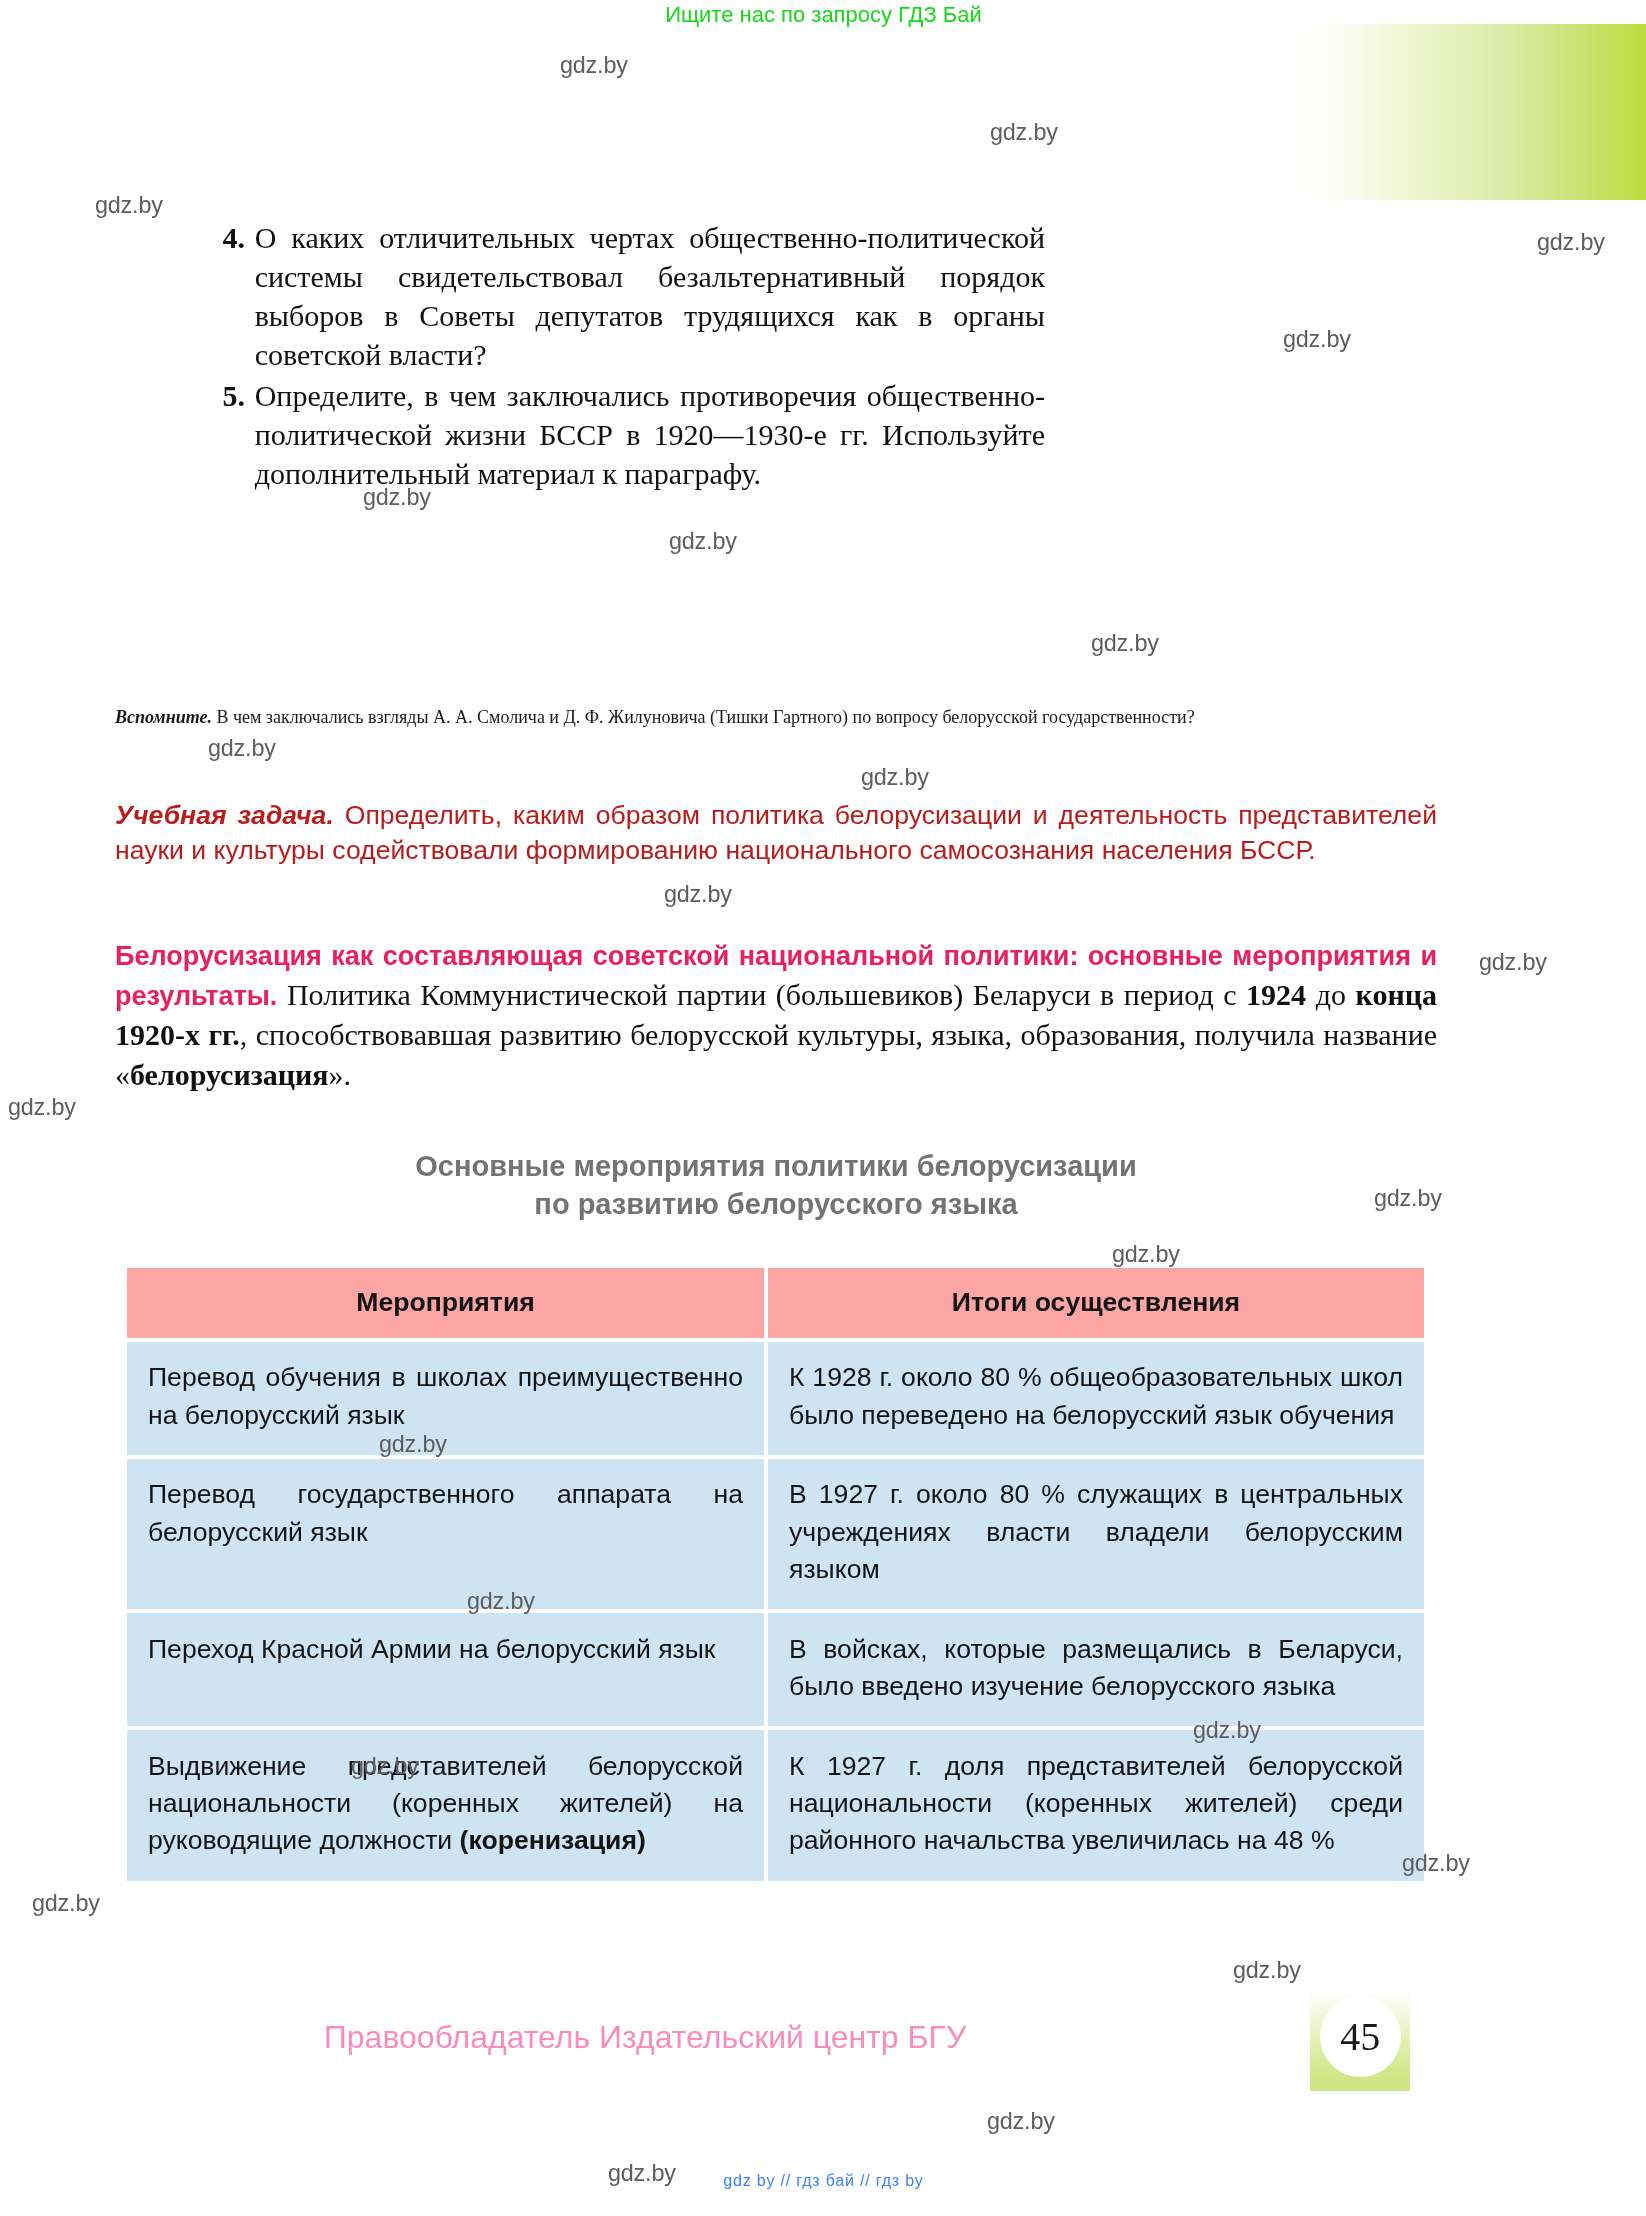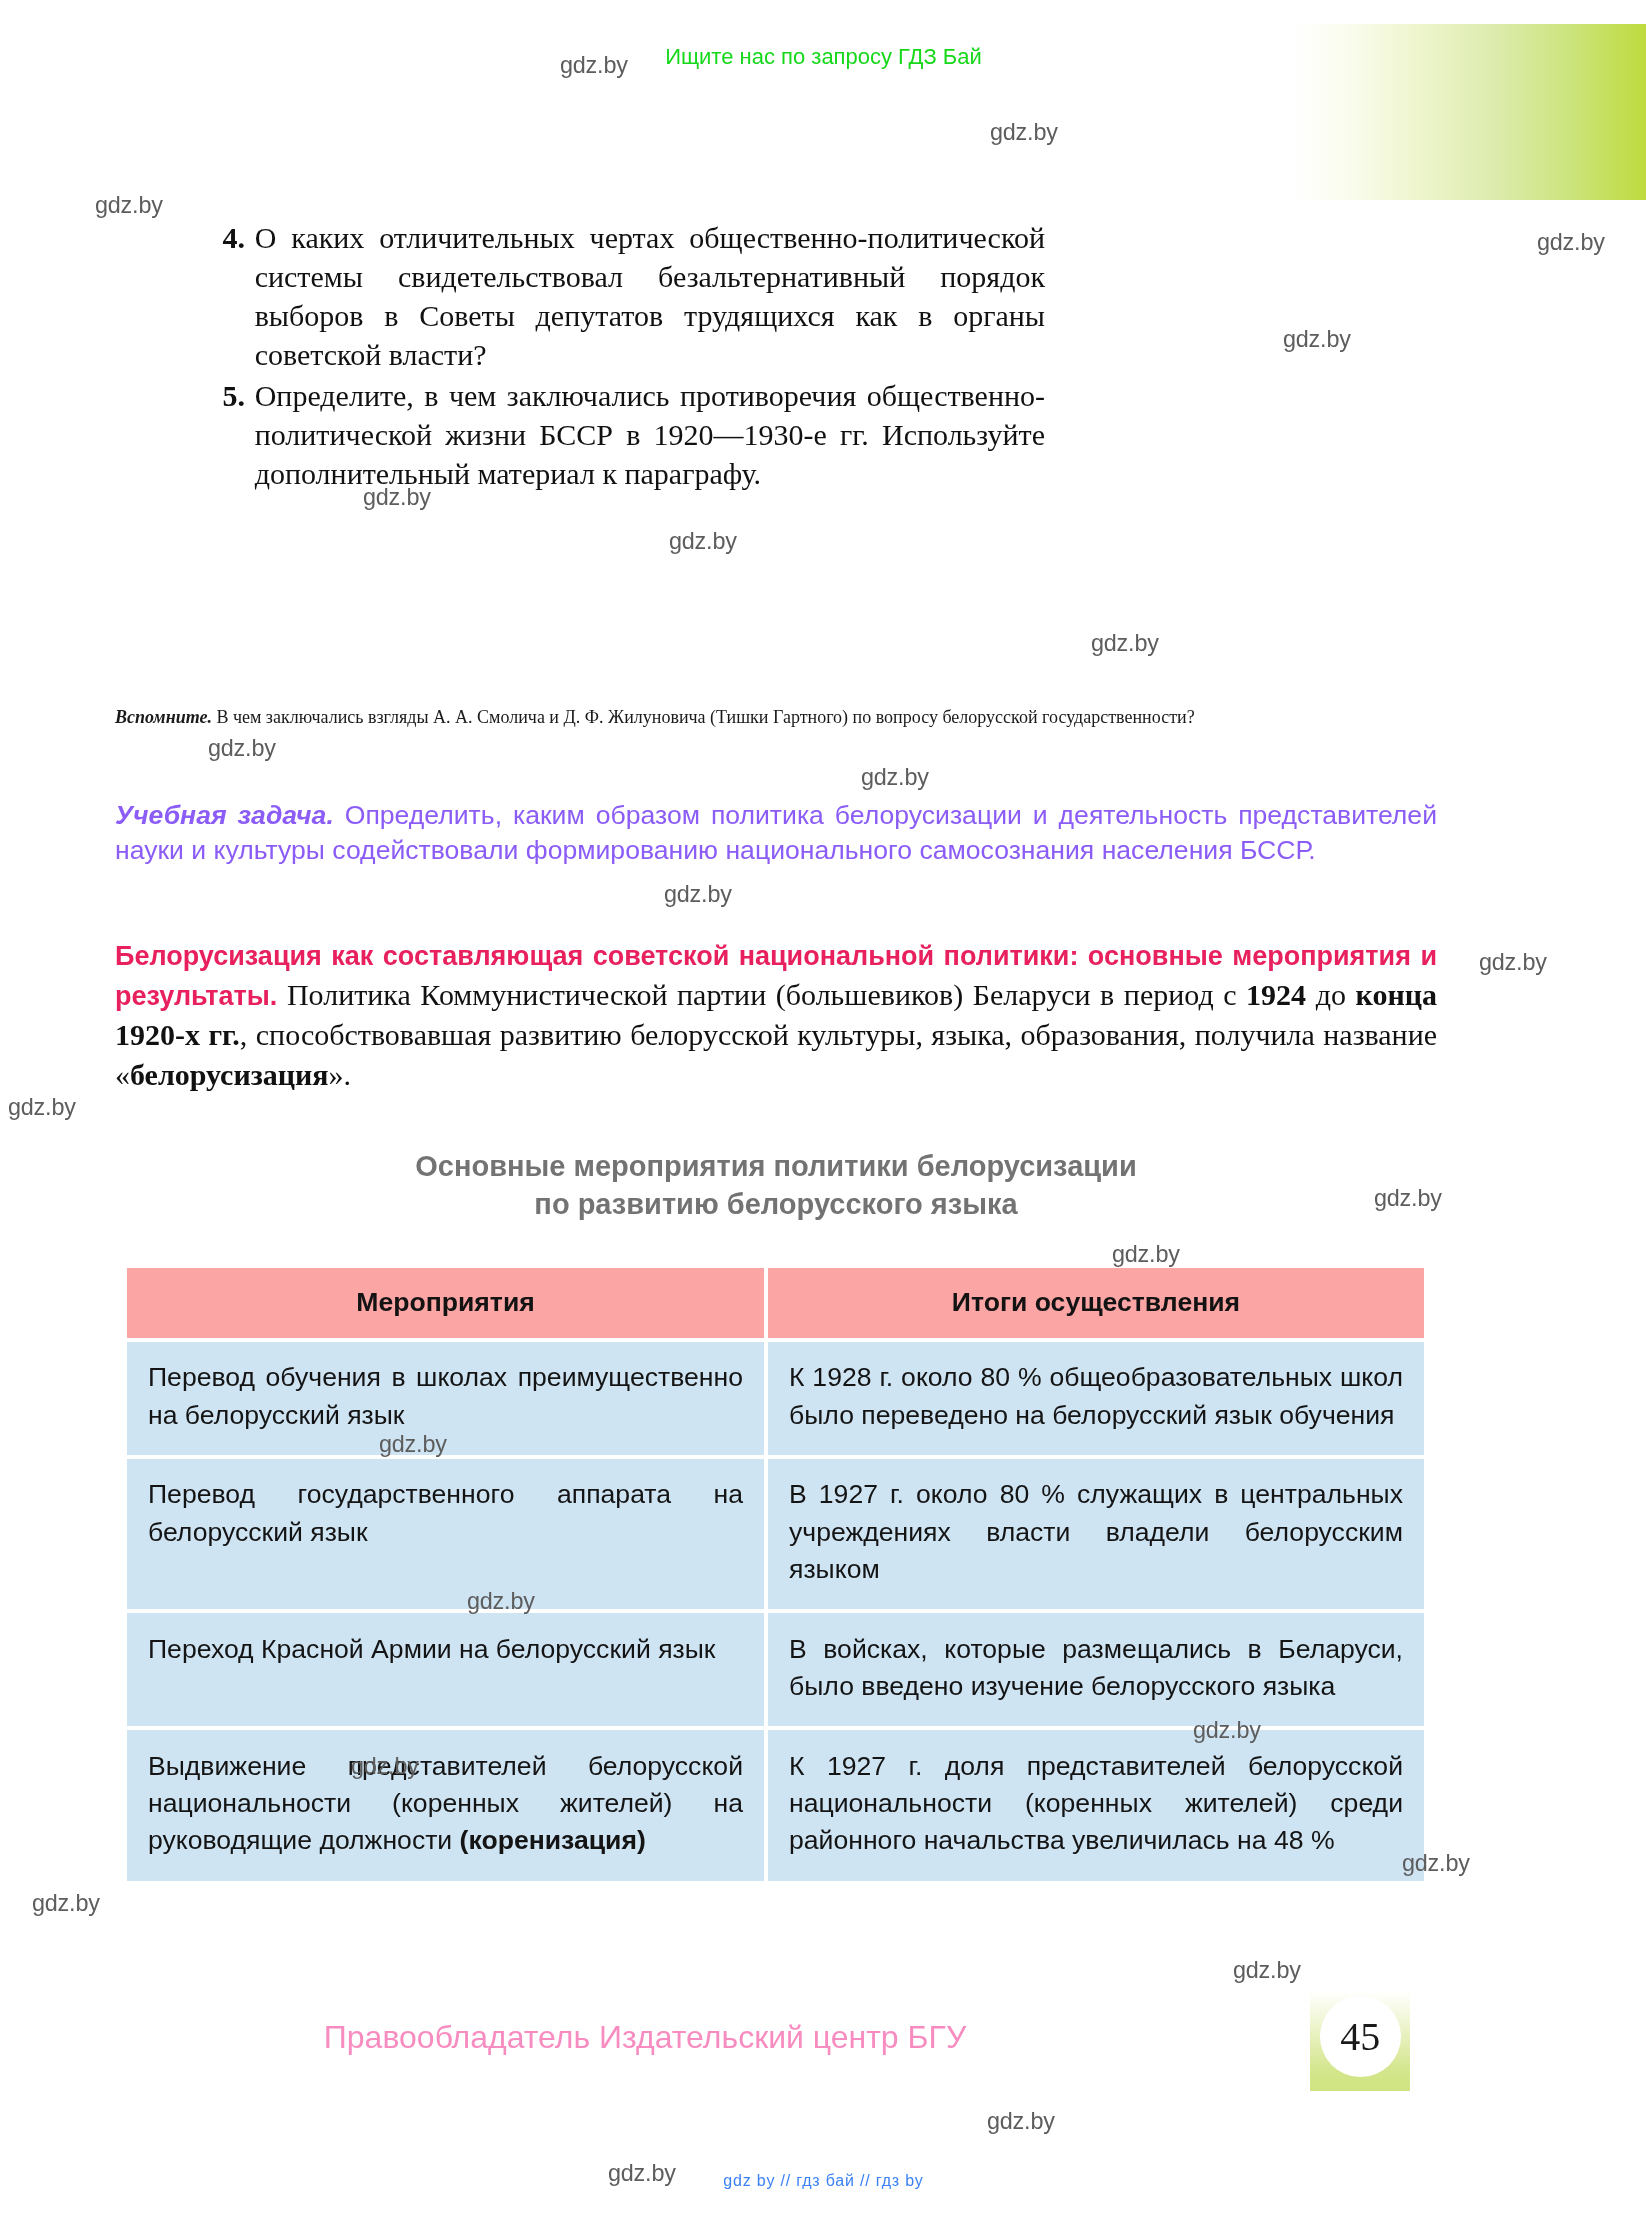--- a/index.html
+++ b/index.html
@@ -34,21 +34,20 @@
   .top-banner {
     position: absolute;
     top: 1.6px;
     left: 0;
     width: 1647px;
     text-align: center;
     font-size: 22px;
     color: #16d81a;
     font-family: "Liberation Sans", sans-serif;
     z-index: 60;
-    margin-top: 42px;
   }
 
   .green-box {
     position: absolute;
     left: 1291px;
     top: 24px;
     width: 355px;
     height: 176px;
     background: linear-gradient(to right, #ffffff 0%, #fbfdf1 14%, #eef5cd 36%, #dcebac 58%, #cce47e 78%, #bedb3e 100%);
     z-index: 5;
@@ -115,21 +114,21 @@
   }
   .recall b { font-style: italic; font-weight: bold; }
 
   .task {
     position: absolute;
     left: 115px;
     top: 798px;
     width: 1322px;
     font-family: "Liberation Sans", sans-serif;
     font-size: 26.6px;
-    color: #8b5cf6;
+    color: #b91c1c;
     line-height: 1.32;
     text-align: justify;
   }
   .task b { font-style: italic; font-weight: bold; }
 
   .para {
     position: absolute;
     left: 115px;
     top: 935px;
     width: 1322px;

